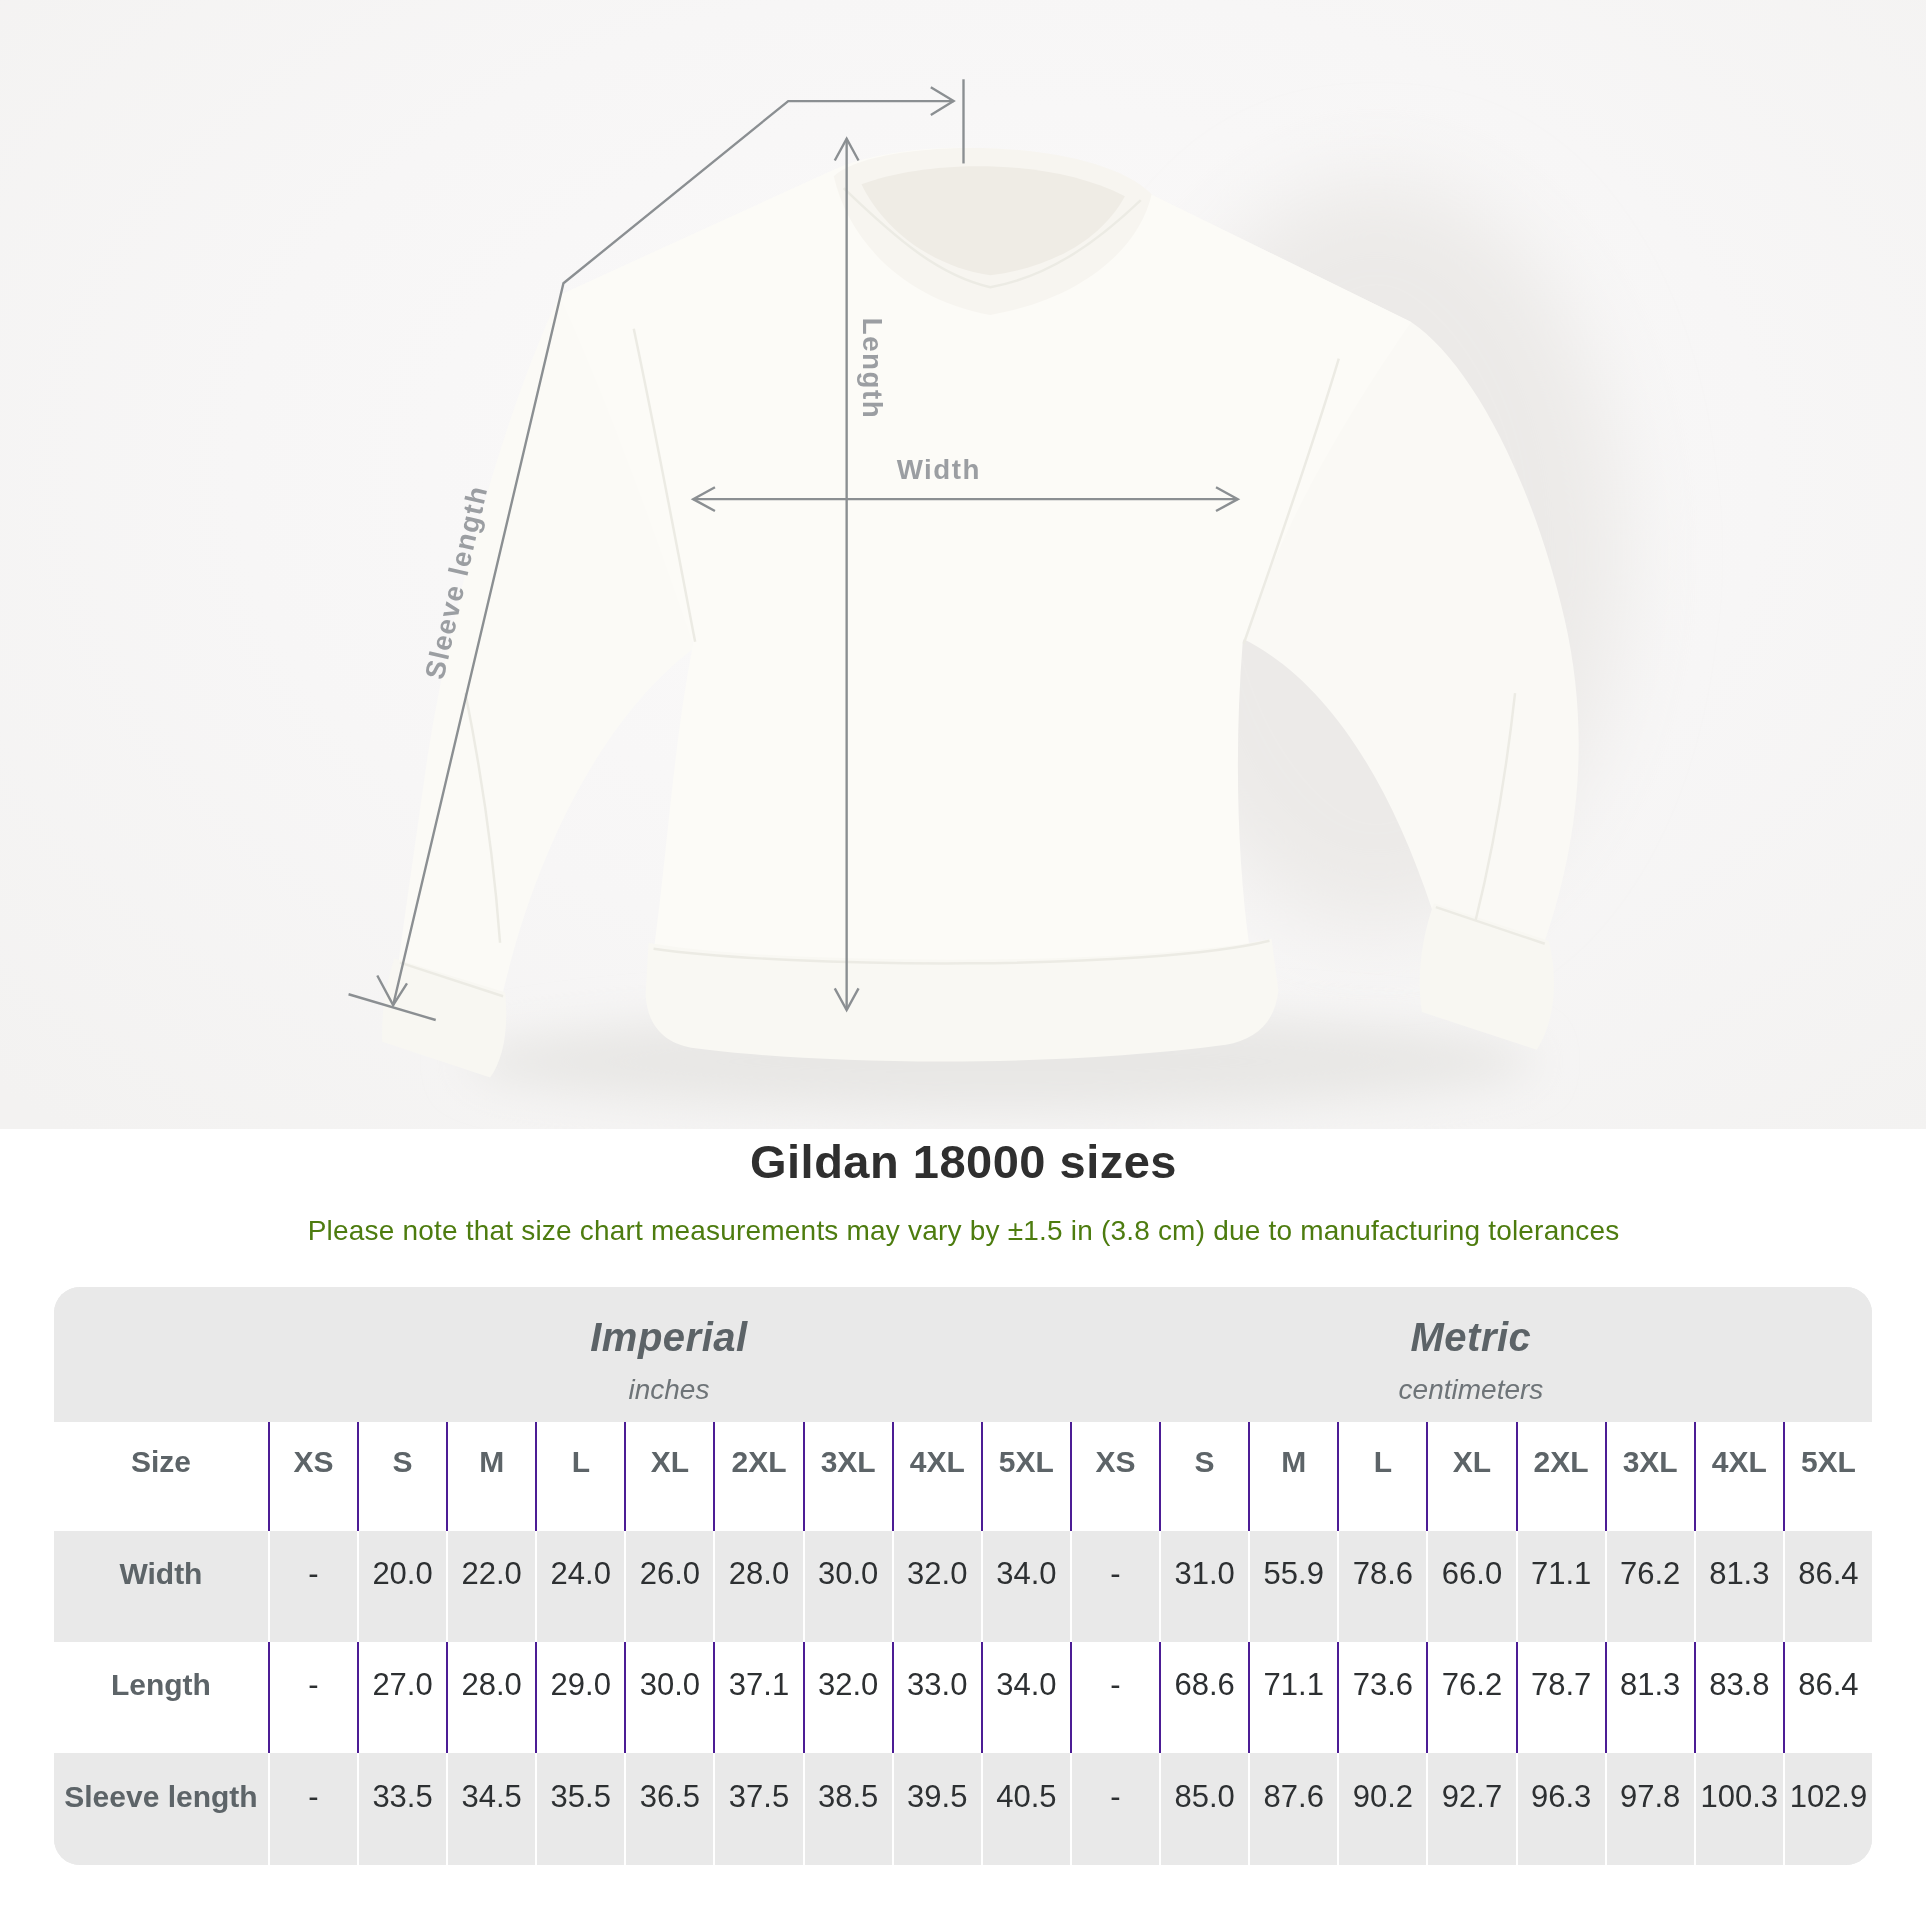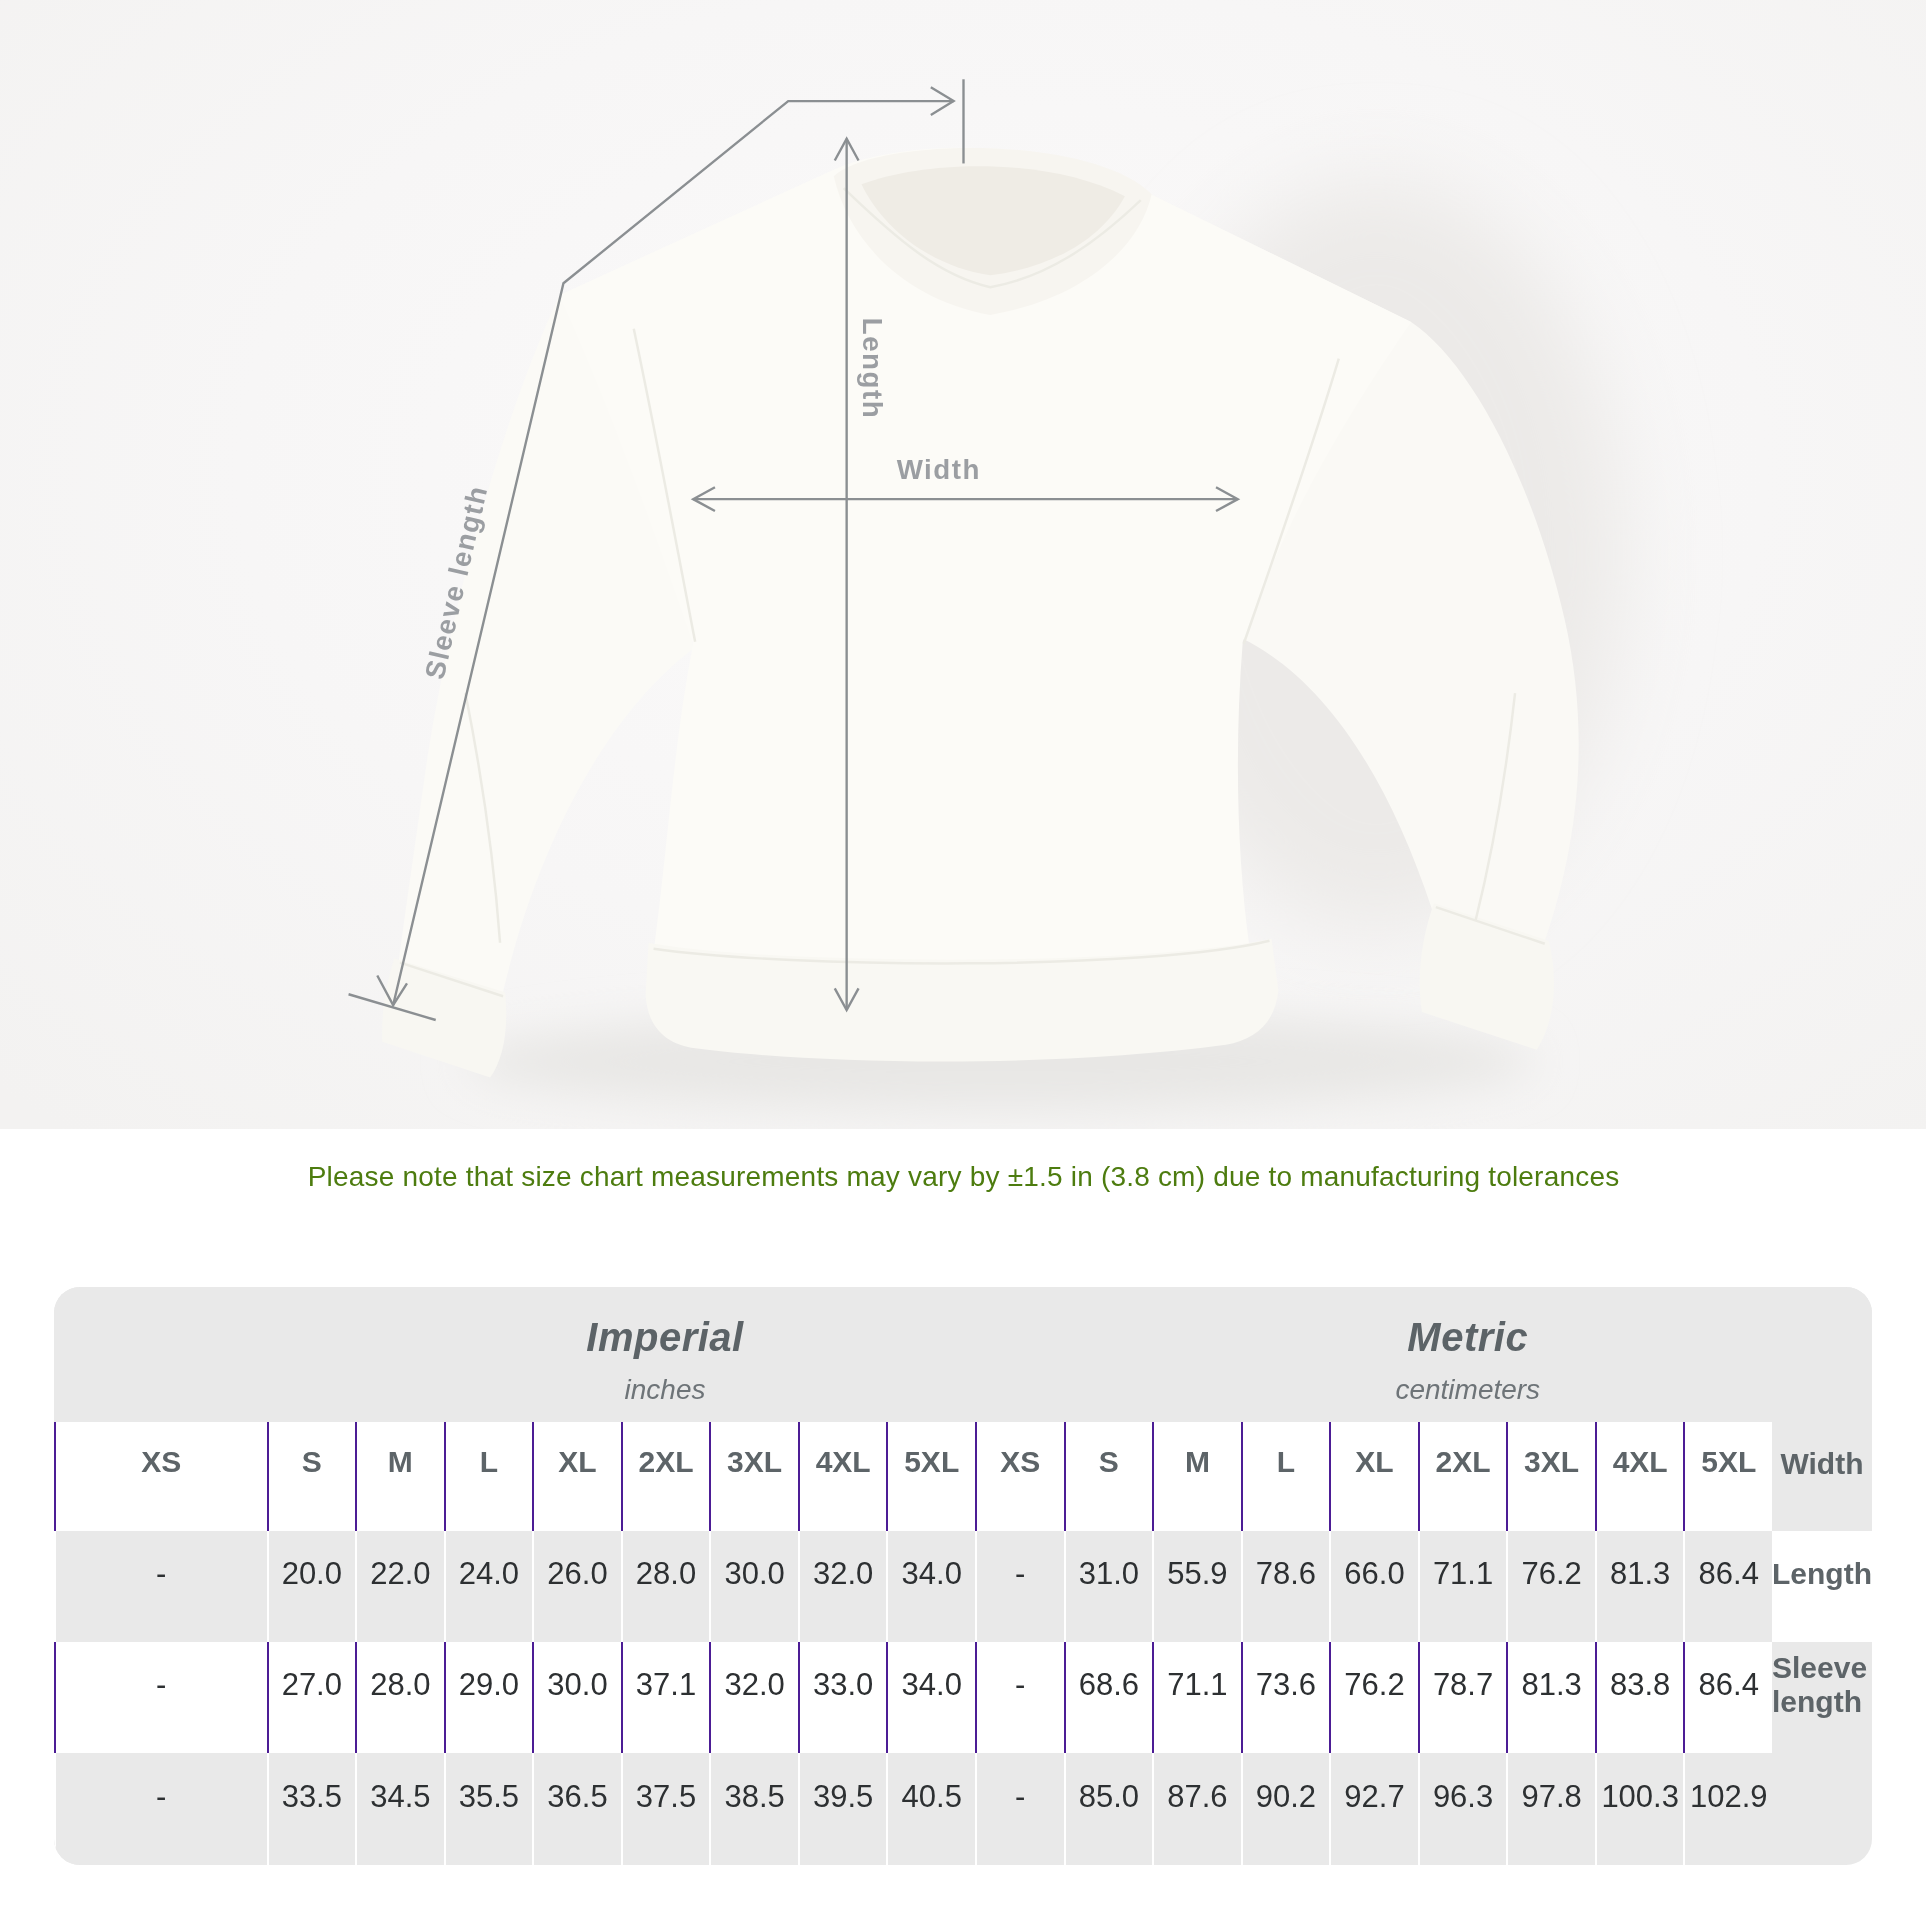--- a/index.html
+++ b/index.html
@@ -110,33 +110,35 @@
       </g>
       <g font-family="Liberation Sans, sans-serif" font-size="28" font-weight="bold" fill="#9b9ea2" text-anchor="middle" letter-spacing="1.5">
         <text transform="translate(872,372) rotate(90)">Length</text>
         <text x="948" y="484">Width</text>
         <text transform="translate(470,590) rotate(-77)">Sleeve length</text>
       </g>
     </svg>
   </div>
 
   <div class="caption">
+    <div class="title">Gildan 18000 sizes</div>
     <div class="subtitle">Please note that size chart measurements may vary by ±1.5 in (3.8 cm) due to manufacturing tolerances</div>
   </div>
 
   <div class="size-table">
       <div class="band"></div>
       <div class="band" style="grid-column: span 9;">
         <span class="big">Imperial</span>
         <span class="small">inches</span>
       </div>
       <div class="band" style="grid-column: span 9;">
         <span class="big">Metric</span>
         <span class="small">centimeters</span>
       </div>
+      <div class="rw hdr">Size</div>
       <div class="rw hdr sep-w">XS</div>
       <div class="rw hdr sep-w">S</div>
       <div class="rw hdr sep-w">M</div>
       <div class="rw hdr sep-w">L</div>
       <div class="rw hdr sep-w">XL</div>
       <div class="rw hdr sep-w">2XL</div>
       <div class="rw hdr sep-w">3XL</div>
       <div class="rw hdr sep-w">4XL</div>
       <div class="rw hdr sep-w">5XL</div>
       <div class="rw hdr sep-w">XS</div>

